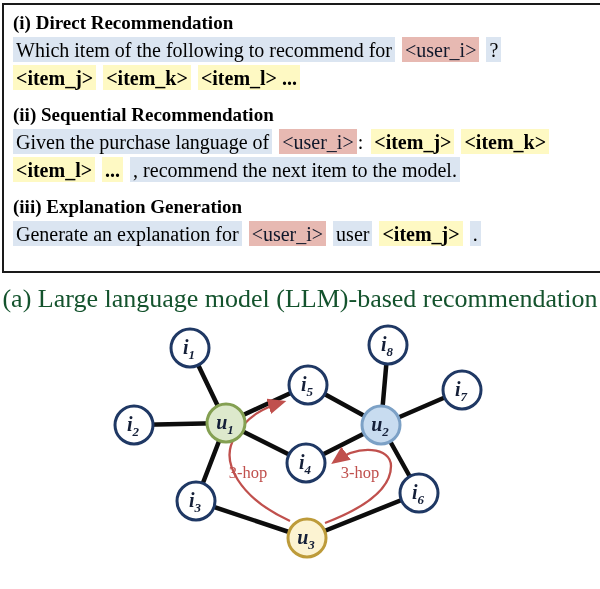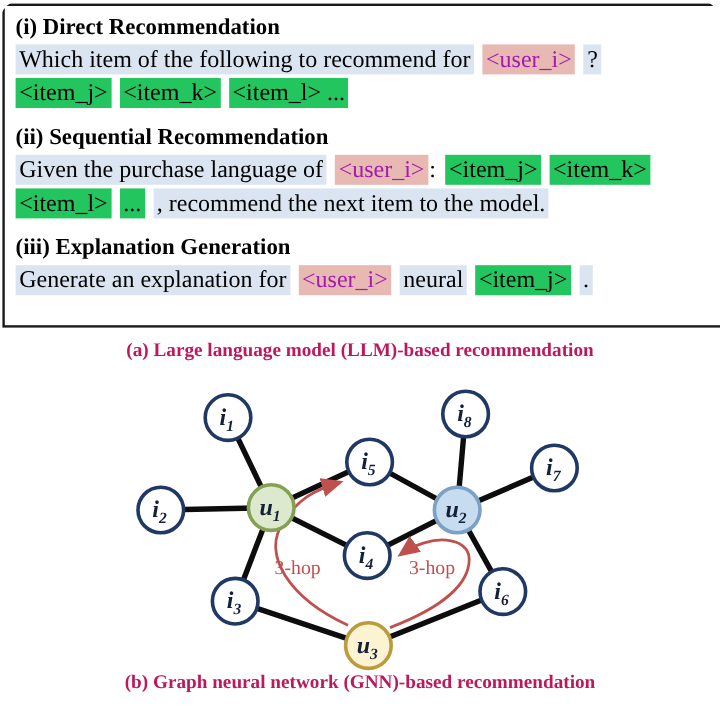--- a/index.html
+++ b/index.html
@@ -1,30 +1,30 @@
 <!DOCTYPE html>
 <html><head>
 <meta charset="utf-8">
 <style>
   html,body{margin:0;padding:0;background:#ffffff;}
   .figure{position:relative;width:600px;height:589px;background:#ffffff;overflow:hidden;
-          font-family:"Liberation Serif", serif;border-radius:18px;}
+          font-family:"Liberation Serif", serif;}
   .panel-a{position:absolute;left:2px;top:3px;width:589px;height:260px;
            border:2.5px solid #1a1a1a;background:#ffffff;padding:6px 0 0 9px;box-sizing:content-box;}
   .sec{margin:0;}
   .sec + .sec{margin-top:12px;}
   .sec-heading{font-weight:bold;font-size:19px;line-height:24px;color:#000;}
   .tline{font-size:20px;line-height:28px;white-space:nowrap;color:#000;}
   .seg{padding:1.5px 3px;}
   .k-blue{background:#dbe5f1;}
-  .k-red{background:#e7b9b2;color:#a21caf;}
-  .k-green{background:#22c55e;}
+  .k-red{background:#e7b9b2;color:#0f172a;}
+  .k-green{background:#fef9c3;font-weight:bold;}
   .k-plain{background:none;padding:1.5px 1px;}
-  .caption{position:absolute;left:0;width:600px;text-align:center;font-weight:bold;
-           font-size:16px;color:#be185d;}
+  .caption{position:absolute;left:0;width:600px;text-align:center;font-weight:normal;
+           font-size:26px;color:#14532d;}
   #caption-a{top:284px;}
   #caption-b{top:560px;}
   #graph-svg{position:absolute;left:0;top:318px;width:600px;height:242px;}
 </style>
 </head>
 <body>
 
 <div class="figure">
 
   <div class="panel-a" id="panel-a">
@@ -33,21 +33,21 @@
         <div class="tline"><span class="seg k-blue">Which item of the following to recommend for</span><span class="seg k-plain"> </span><span class="seg k-red">&lt;user_i&gt;</span><span class="seg k-plain"> </span><span class="seg k-blue"> ? </span></div>
         <div class="tline"><span class="seg k-green">&lt;item_j&gt;</span><span class="seg k-plain"> </span><span class="seg k-green">&lt;item_k&gt;</span><span class="seg k-plain"> </span><span class="seg k-green">&lt;item_l&gt; ...</span></div>
       </div>
       <div class="sec">
         <div class="sec-heading">(ii) Sequential Recommendation</div>
         <div class="tline"><span class="seg k-blue">Given the purchase language of</span><span class="seg k-plain"> </span><span class="seg k-red">&lt;user_i&gt;</span><span class="seg k-plain">:</span><span class="seg k-plain"> </span><span class="seg k-green">&lt;item_j&gt;</span><span class="seg k-plain"> </span><span class="seg k-green">&lt;item_k&gt;</span></div>
         <div class="tline"><span class="seg k-green">&lt;item_l&gt;</span><span class="seg k-plain"> </span><span class="seg k-green">...</span><span class="seg k-plain"> </span><span class="seg k-blue">, recommend the next item to the model.</span></div>
       </div>
       <div class="sec">
         <div class="sec-heading">(iii) Explanation Generation</div>
-        <div class="tline"><span class="seg k-blue">Generate an explanation for</span><span class="seg k-plain"> </span><span class="seg k-red">&lt;user_i&gt;</span><span class="seg k-plain"> </span><span class="seg k-blue">neural</span><span class="seg k-plain"> </span><span class="seg k-green">&lt;item_j&gt;</span><span class="seg k-plain"> </span><span class="seg k-blue">.</span></div>
+        <div class="tline"><span class="seg k-blue">Generate an explanation for</span><span class="seg k-plain"> </span><span class="seg k-red">&lt;user_i&gt;</span><span class="seg k-plain"> </span><span class="seg k-blue">user</span><span class="seg k-plain"> </span><span class="seg k-green">&lt;item_j&gt;</span><span class="seg k-plain"> </span><span class="seg k-blue">.</span></div>
       </div>
     </div>
 
   <div class="caption" id="caption-a">(a) Large language model (LLM)-based recommendation</div>
 
   <svg id="graph-svg" viewBox="0 318 600 242">
       <defs>
         <marker id="arrw" markerWidth="9" markerHeight="8" refX="6.5" refY="3.5" orient="auto">
           <path d="M0,0 L8,3.5 L0,7 Z" fill="#c0504d"></path>
         </marker>
@@ -87,15 +87,14 @@
       <circle cx="226" cy="423" r="19" fill="#dde9cc" stroke="#84a052" stroke-width="3"></circle>
       <text x="225" y="429" text-anchor="middle" fill="#141f38" font-family="&quot;Liberation Serif&quot;, serif" font-size="20" font-style="italic" font-weight="bold">u<tspan dy="5" font-size="13">1</tspan></text>
       <circle cx="381" cy="425" r="19" fill="#c8dcf0" stroke="#7ca1c6" stroke-width="3"></circle>
       <text x="380" y="431" text-anchor="middle" fill="#141f38" font-family="&quot;Liberation Serif&quot;, serif" font-size="20" font-style="italic" font-weight="bold">u<tspan dy="5" font-size="13">2</tspan></text>
       <circle cx="307" cy="538" r="19" fill="#fcf3d2" stroke="#bd9b3a" stroke-width="3"></circle>
       <text x="306" y="544" text-anchor="middle" fill="#141f38" font-family="&quot;Liberation Serif&quot;, serif" font-size="20" font-style="italic" font-weight="bold">u<tspan dy="5" font-size="13">3</tspan></text>
       <text x="248" y="478" text-anchor="middle" fill="#c0504d" font-family="&quot;Liberation Serif&quot;, serif" font-size="16.5">3-hop</text>
       <text x="360" y="478" text-anchor="middle" fill="#c0504d" font-family="&quot;Liberation Serif&quot;, serif" font-size="16.5">3-hop</text>
     </svg>
 
-  <div class="caption" id="caption-b">(b) Graph neural network (GNN)-based recommendation</div>
 
 </div>
 
 </body></html>

